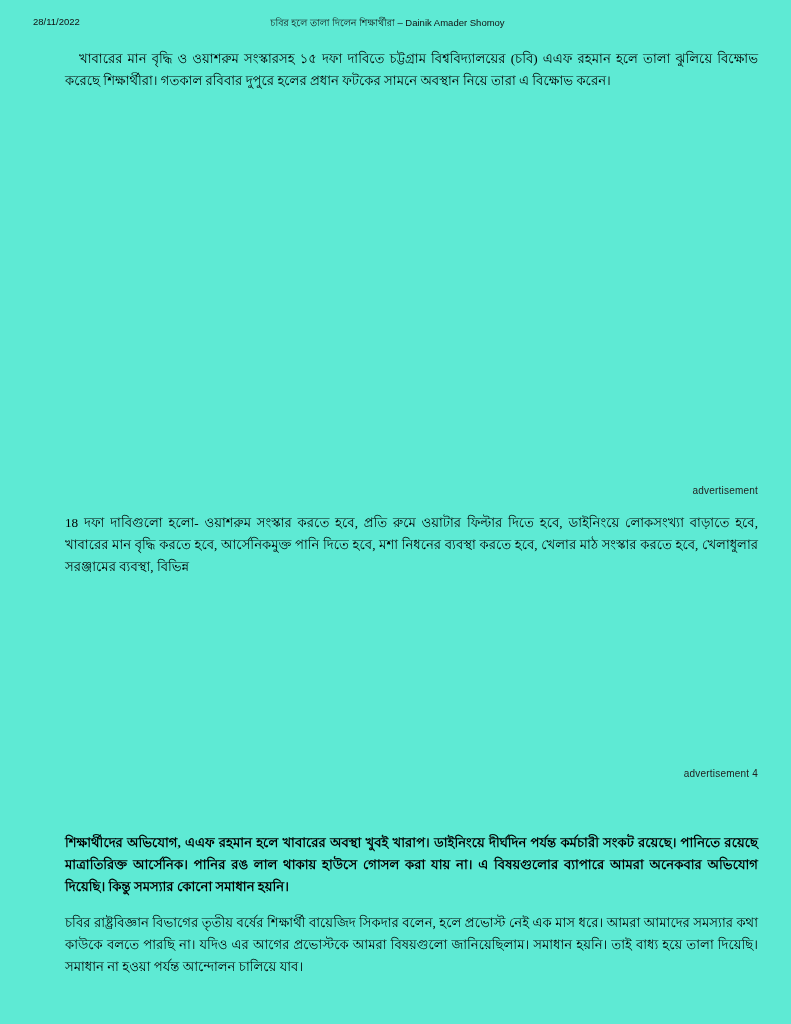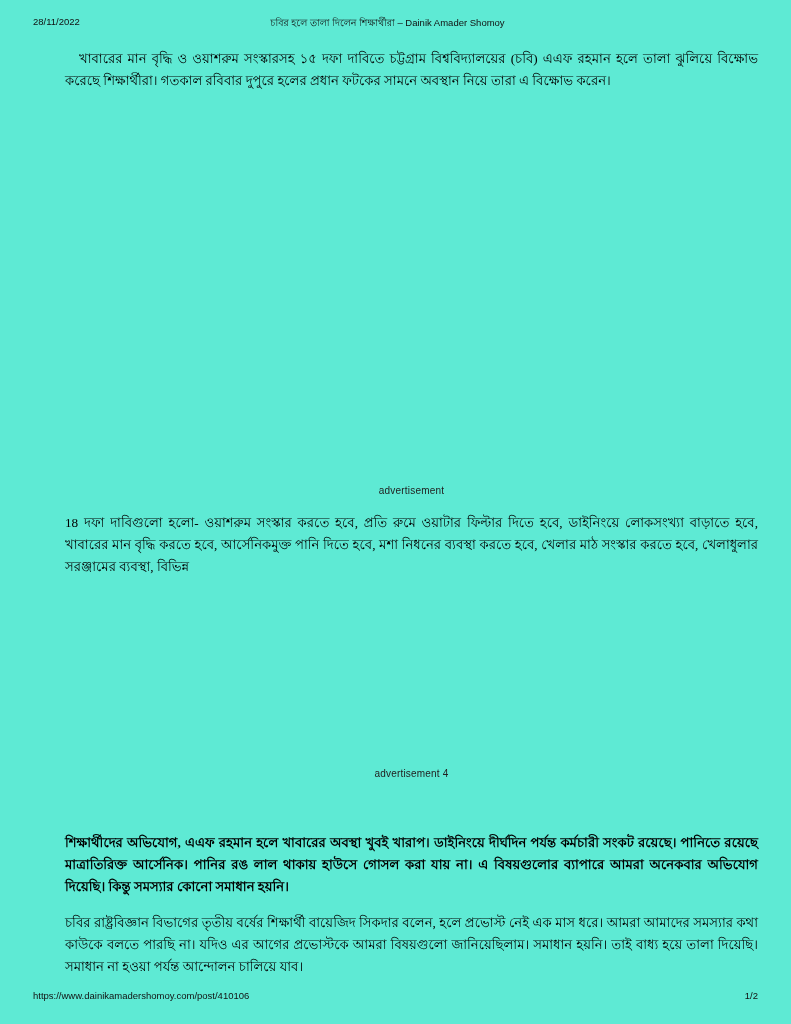--- a/index.html
+++ b/index.html
@@ -65,21 +65,21 @@
     position: absolute;
     left: 33px;
     right: 33px;
     margin-left: 32px;
   }
   
   .ad-label {
     position: absolute;
     left: 0;
     right: 0;
-    text-align: center;
+    text-align: right;
     font-size: 10px;
     color: #222222;
     font-family: "Liberation Sans", sans-serif;
     letter-spacing: 0.2px;
   }
   
   .doc-footer {
     position: absolute;
     left: 33px;
     right: 33px;
@@ -131,19 +131,15 @@
 
 
     <div class="block" style="top:832px;font-weight:bold;">
       <p class="para">শিক্ষার্থীদের অভিযোগ, এএফ রহমান হলে খাবারের অবস্থা খুবই খারাপ। ডাইনিংয়ে দীর্ঘদিন পর্যন্ত কর্মচারী সংকট রয়েছে। পানিতে রয়েছে মাত্রাতিরিক্ত আর্সেনিক। পানির রঙ লাল থাকায় হাউসে গোসল করা যায় না। এ বিষয়গুলোর ব্যাপারে আমরা অনেকবার অভিযোগ দিয়েছি। কিন্তু সমস্যার কোনো সমাধান হয়নি।</p>
     </div>
 
     <div class="block" style="top:912px;">
       <p class="para">চবির রাষ্ট্রবিজ্ঞান বিভাগের তৃতীয় বর্ষের শিক্ষার্থী বায়েজিদ সিকদার বলেন, হলে প্রভোস্ট নেই এক মাস ধরে। আমরা আমাদের সমস্যার কথা কাউকে বলতে পারছি না। যদিও এর আগের প্রভোস্টকে আমরা বিষয়গুলো জানিয়েছিলাম। সমাধান হয়নি। তাই বাধ্য হয়ে তালা দিয়েছি। সমাধান না হওয়া পর্যন্ত আন্দোলন চালিয়ে যাব।</p>
     </div>
 
-    <div class="doc-footer">
-      <span class="ftr-url">https://www.dainikamadershomoy.com/post/410106</span>
-      <span class="ftr-page">1/2</span>
-    </div>
 
   </div>
 </div>
 
 </body></html>

